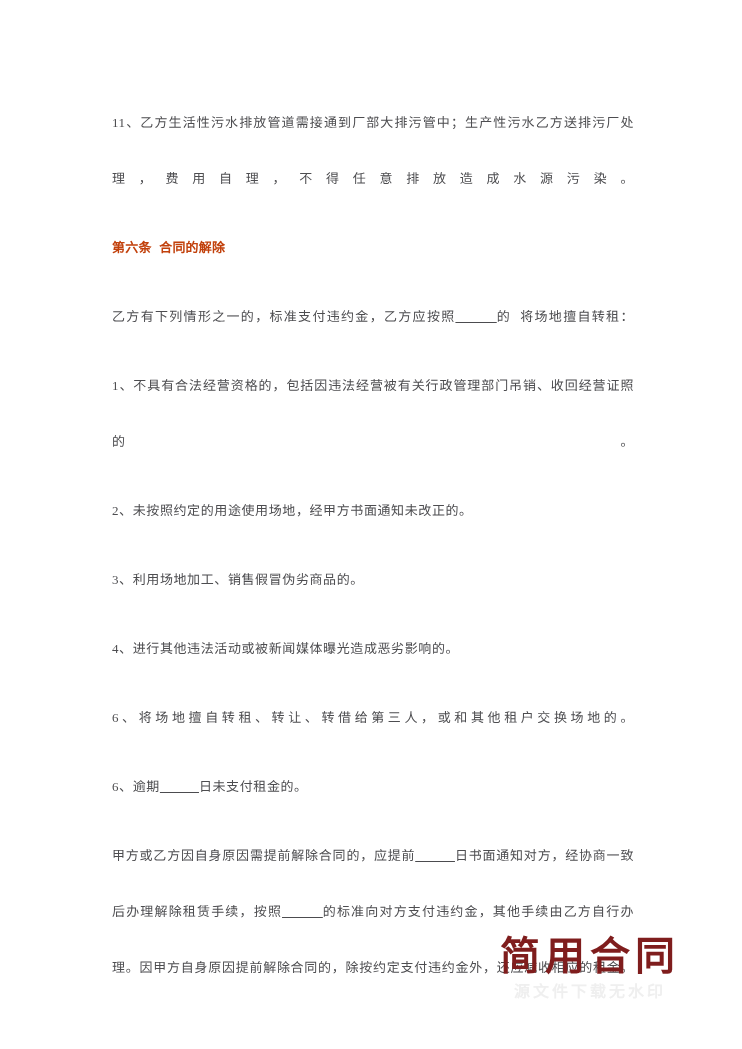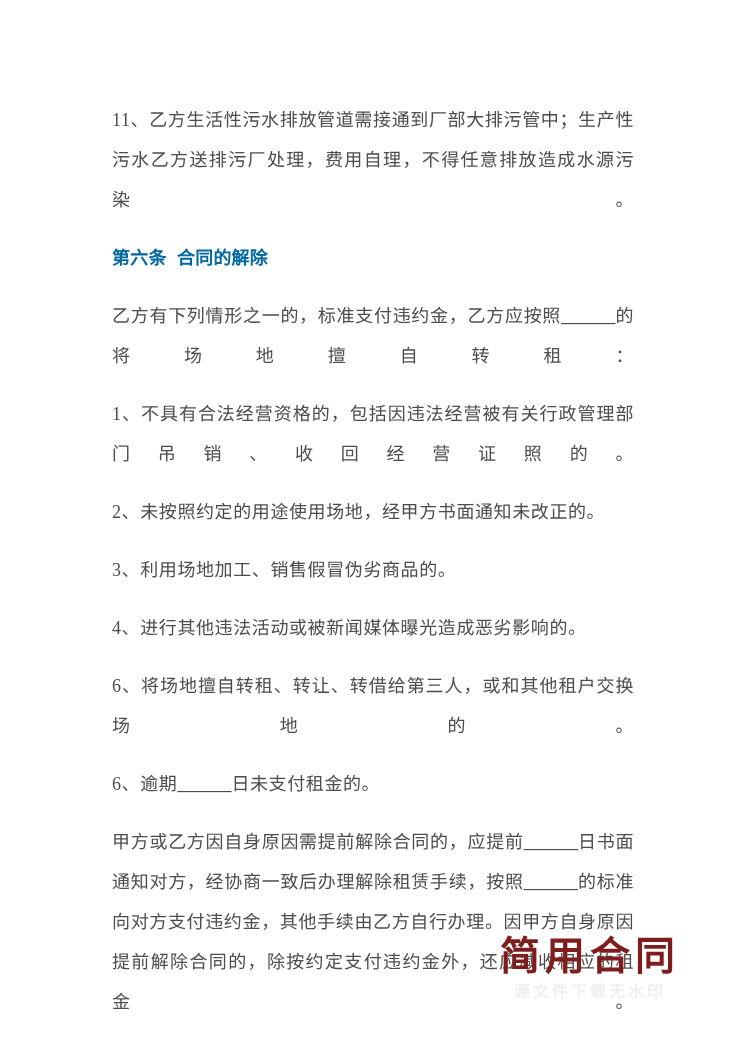--- a/index.html
+++ b/index.html
@@ -19,30 +19,30 @@
     overflow: hidden;
     box-sizing: border-box;
   }
   #doc-body {
     position: absolute;
     left: 112px;
     top: 82px;
     width: 522px;
   }
   .line {
-    font-size: 18px;
-    line-height: 40px;
+    font-size: 13px;
+    line-height: 56px;
     color: #4d4d50;
     letter-spacing: 0.6px;
     white-space: pre-wrap;
     font-family: "Liberation Serif", "DejaVu Serif", serif;
   }
   .line.heading {
     font-weight: bold;
-    color: #0369a1;
+    color: #c2410c;
     letter-spacing: 0.2px;
     font-family: "Liberation Sans", "DejaVu Sans", sans-serif;
   }
   .line.justified {
     text-align: justify;
     text-align-last: justify;
   }
   .blank {
     text-decoration: underline;
     text-decoration-color: #4d4d50;

